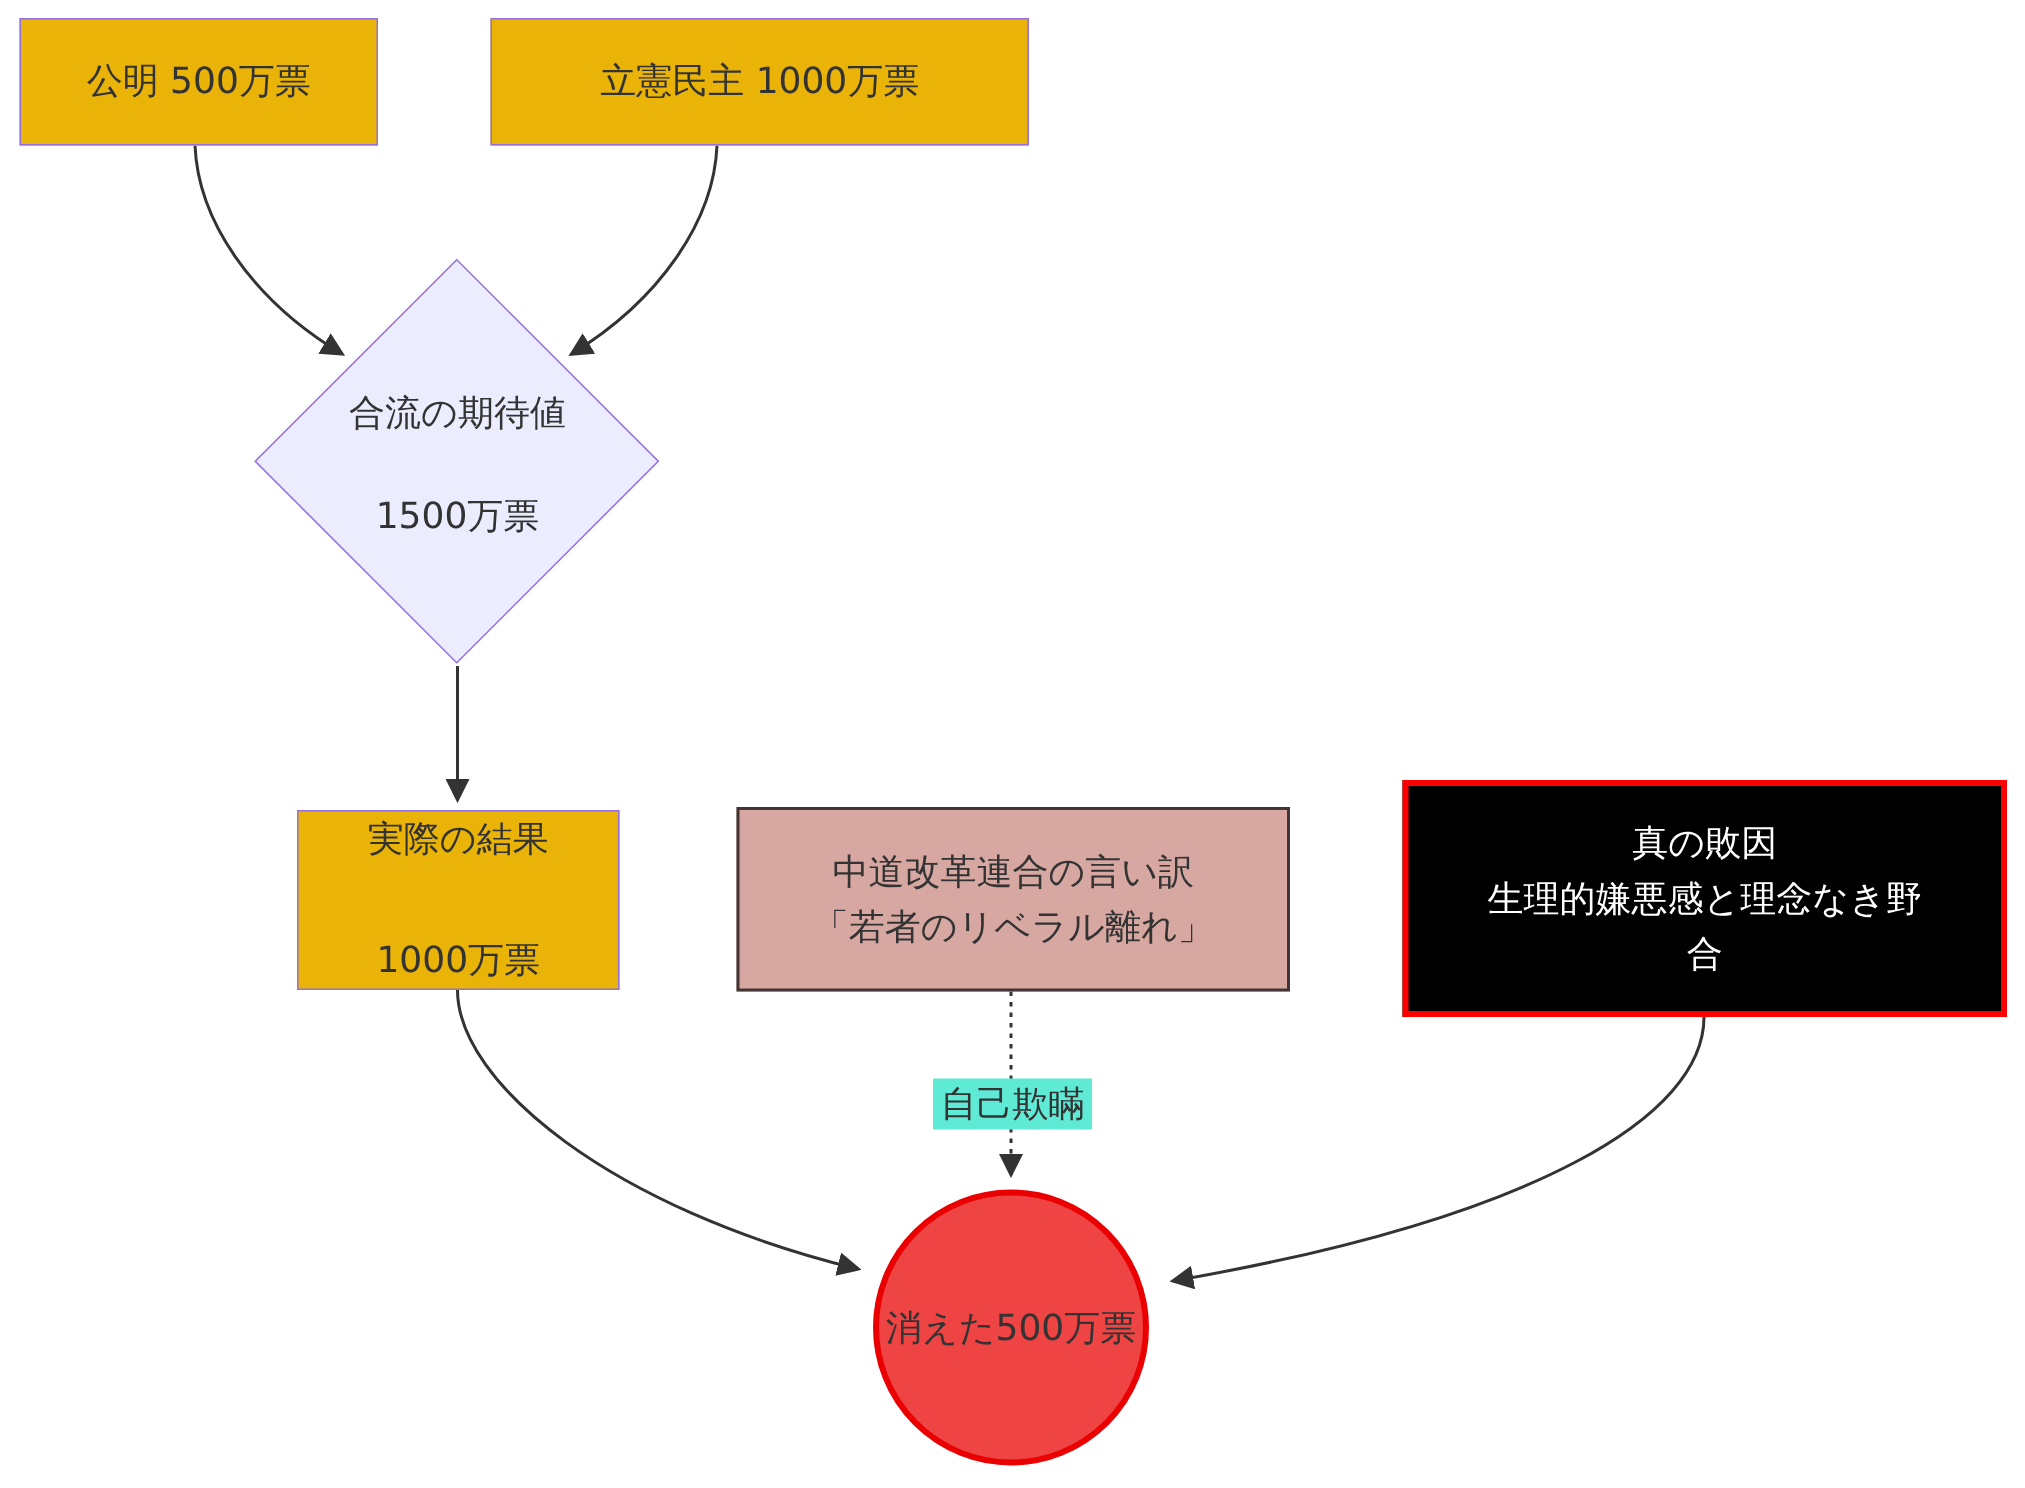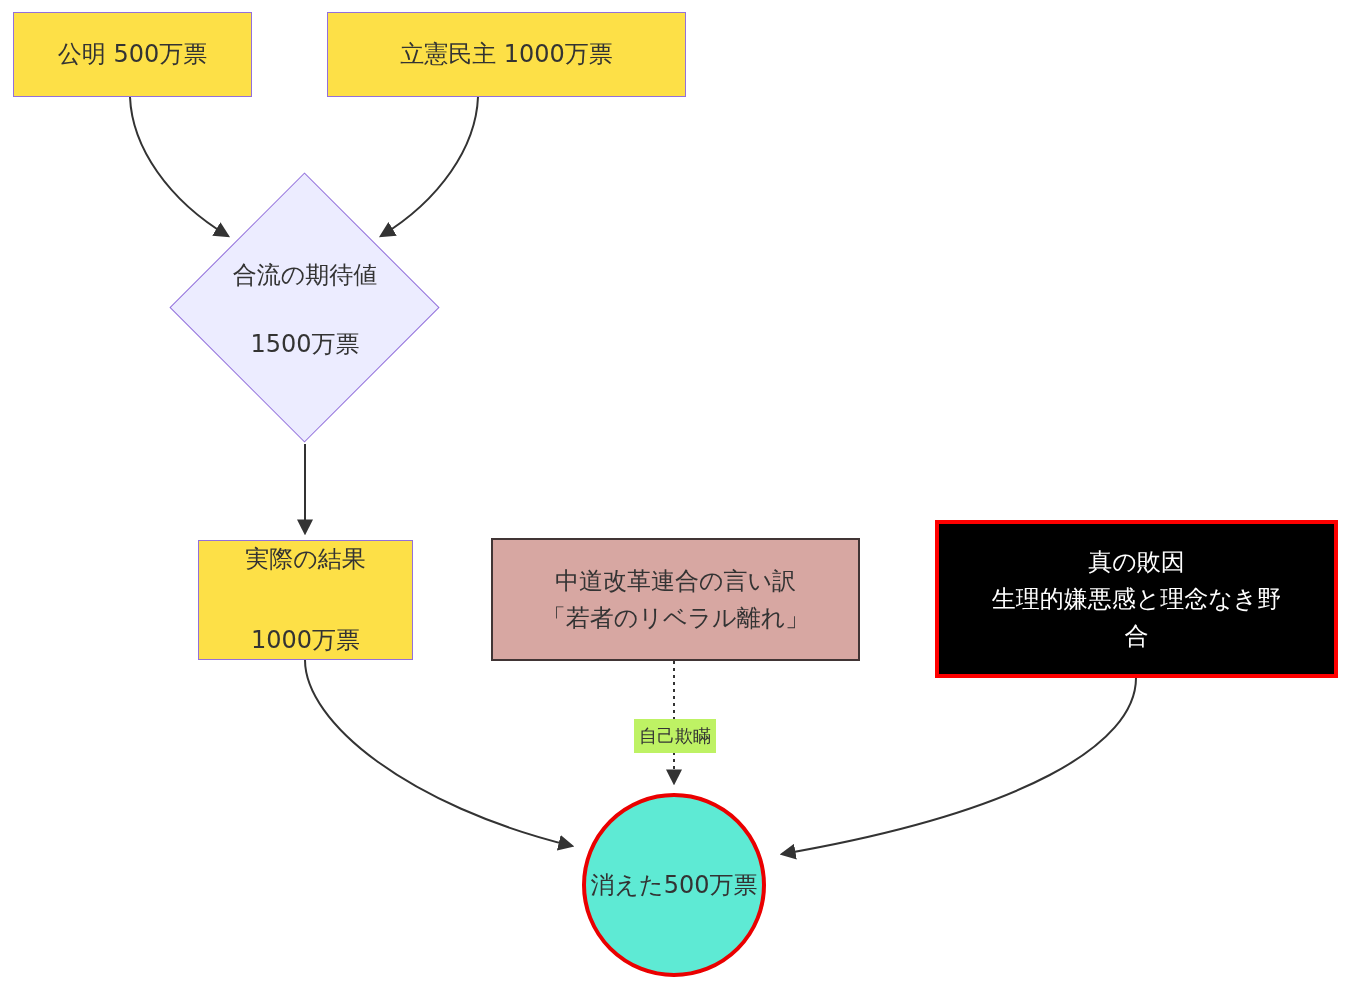--- a/index.html
+++ b/index.html
@@ -28,21 +28,21 @@
     flex-direction: column;
     align-items: center;
     justify-content: center;
     text-align: center;
     font-size: 24px;
     line-height: 37px;
     z-index: 2;
   }
 
   .node-rect {
-    background: #fde047;
+    background: #eab308;
     border: 1.5px solid #9370DB;
   }
 
   .node-komei   { left: 13px;  top: 12px;  width: 239px; height: 85px; }
   .node-rikken  { left: 327px; top: 12px;  width: 359px; height: 85px; }
   .node-actual  { left: 198px; top: 540px; width: 215px; height: 120px; justify-content: space-between; }
 
   .diamond-shape {
     position: absolute;
     left: 209px; top: 212px;
@@ -72,32 +72,32 @@
     width: 403px; height: 158px;
     background: #000000;
     border: 4px solid #ff0000;
     color: #ffffff;
     padding: 0 46px;
   }
 
   .node-lost {
     left: 582px; top: 793px;
     width: 184px; height: 184px;
-    background: #5eead4;
+    background: #ef4444;
     border: 4px solid #ea0000;
     border-radius: 50%;
   }
 
   .edge-label {
     position: absolute;
     left: 675px; top: 736px;
     transform: translate(-50%, -50%);
-    background: #bef264;
+    background: #5eead4;
     padding: 1px 5px;
-    font-size: 18px;
+    font-size: 24px;
     line-height: 32px;
     color: #333333;
     z-index: 4;
     white-space: nowrap;
   }
 
   .line { display: block; }
 </style>
 </head>
 <body>

